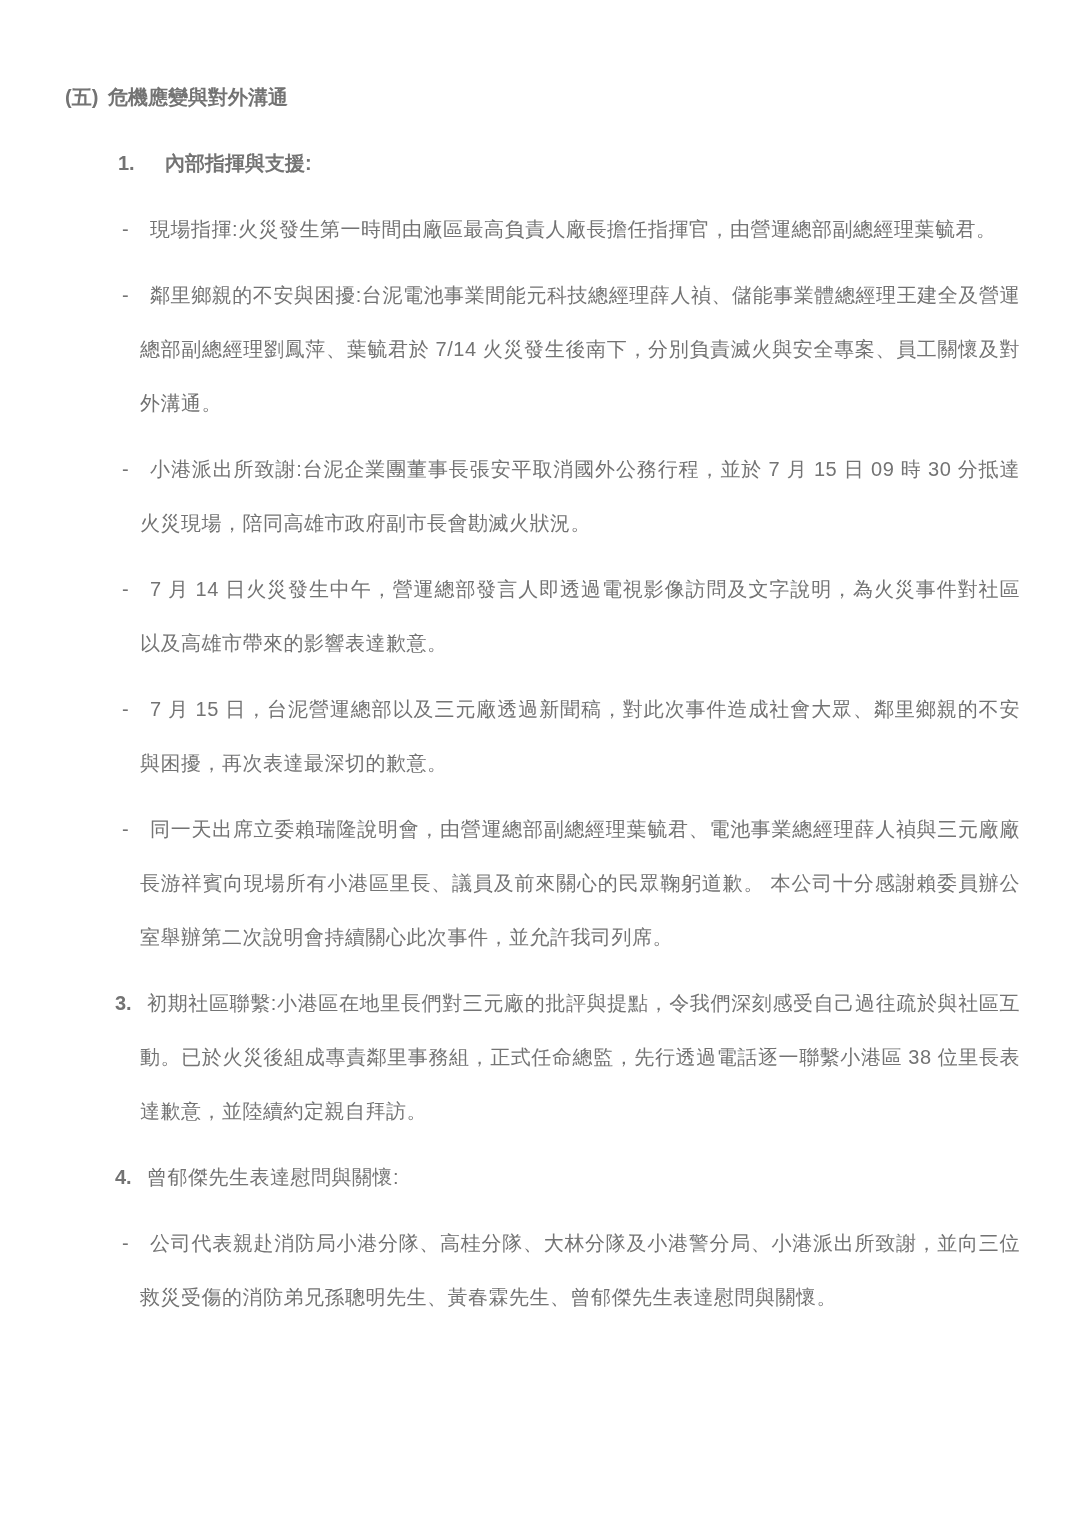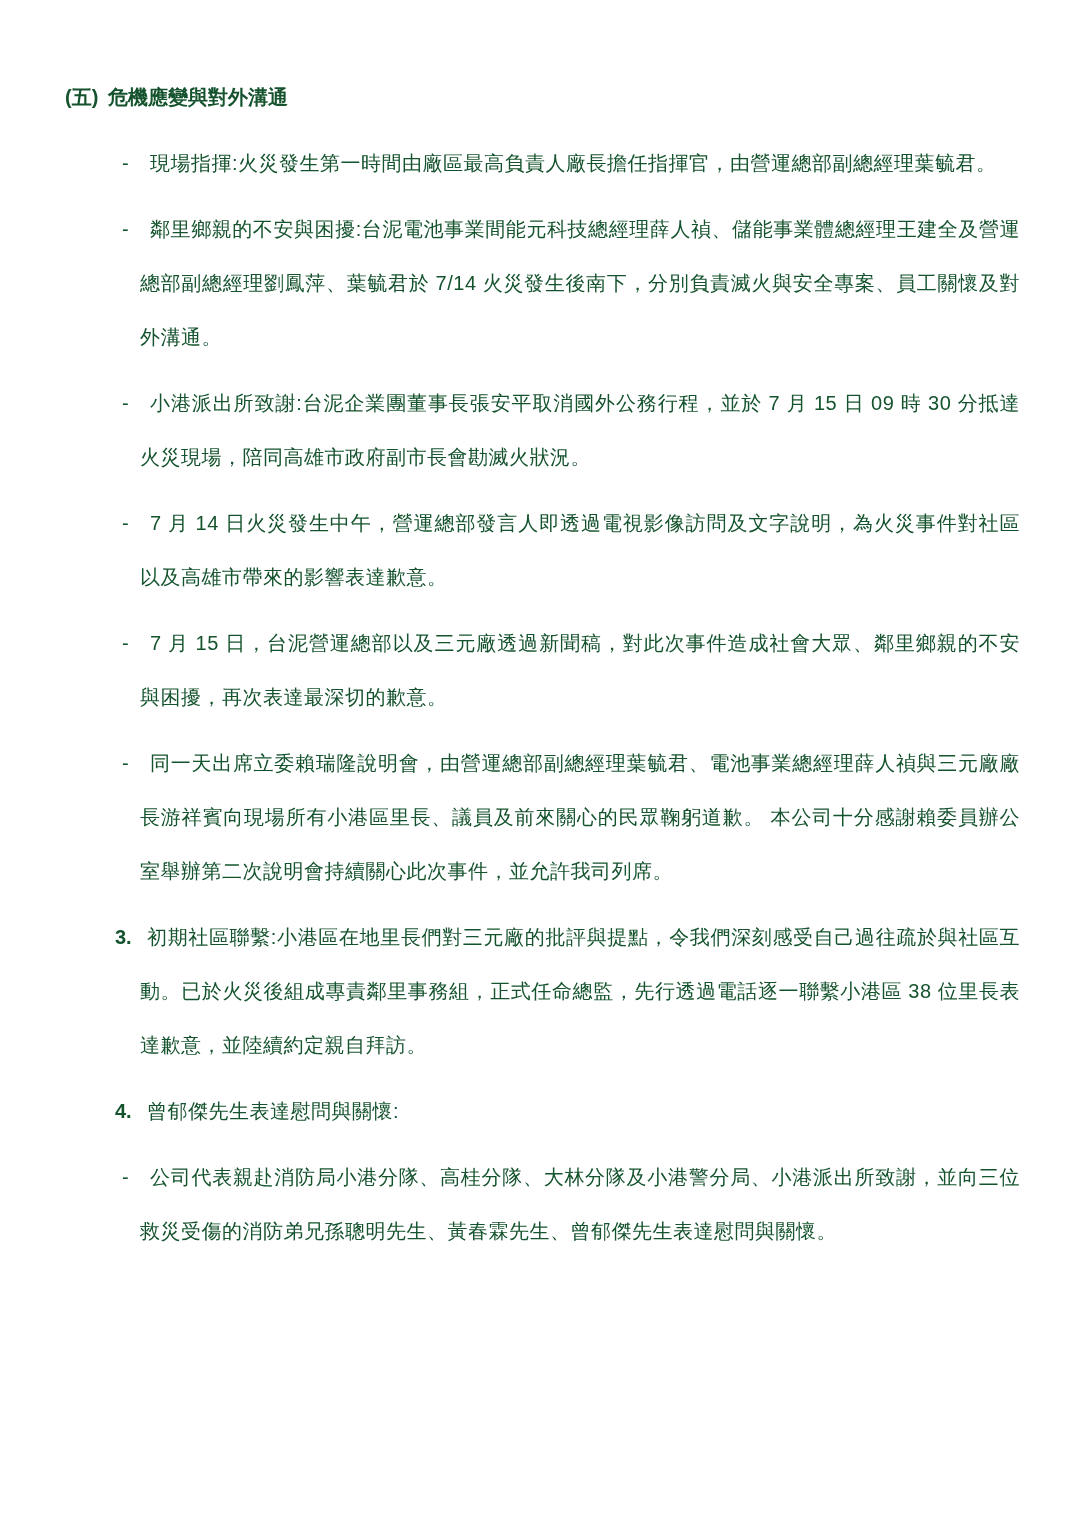--- a/index.html
+++ b/index.html
@@ -8,21 +8,21 @@
     padding: 0;
     background: #ffffff;
   }
   .page {
     position: relative;
     width: 1080px;
     height: 1528px;
     box-sizing: border-box;
     padding-top: 70px;
     background: #ffffff;
-    color: #14532d;
+    color: #737373;
     font-family: "Liberation Sans", sans-serif;
     font-size: 20px;
     line-height: 54px;
     overflow: hidden;
   }
   
   .doc-heading {
     margin: 0 0 12px 65px;
     font-weight: 700;
   }
@@ -77,20 +77,23 @@
 </style>
 </head>
 <body>
 
 <div class="page">
 
   <div class="doc-heading">
     <span class="h-prefix">(五)</span><span>危機應變與對外溝通</span>
   </div>
 
+  <div class="num-heading">
+    <span class="nh-num">1.</span><span>內部指揮與支援:</span>
+  </div>
 
   <p class="bullet">
     <span class="dash">-</span><span class="lbl">現場指揮:</span><span>火災發生第一時間由廠區最高負責人廠長擔任指揮官，由營運總部副總經理葉毓君。</span>
   </p>
 
   <p class="bullet">
     <span class="dash">-</span><span class="lbl">鄰里鄉親的不安與困擾:</span><span>台泥電池事業間能元科技總經理薛人禎、儲能事業體總經理王建全及營運總部副總經理劉鳳萍、葉毓君於 7/14 火災發生後南下，分別負責滅火與安全專案、員工關懷及對外溝通。</span>
   </p>
 
   <p class="bullet">

